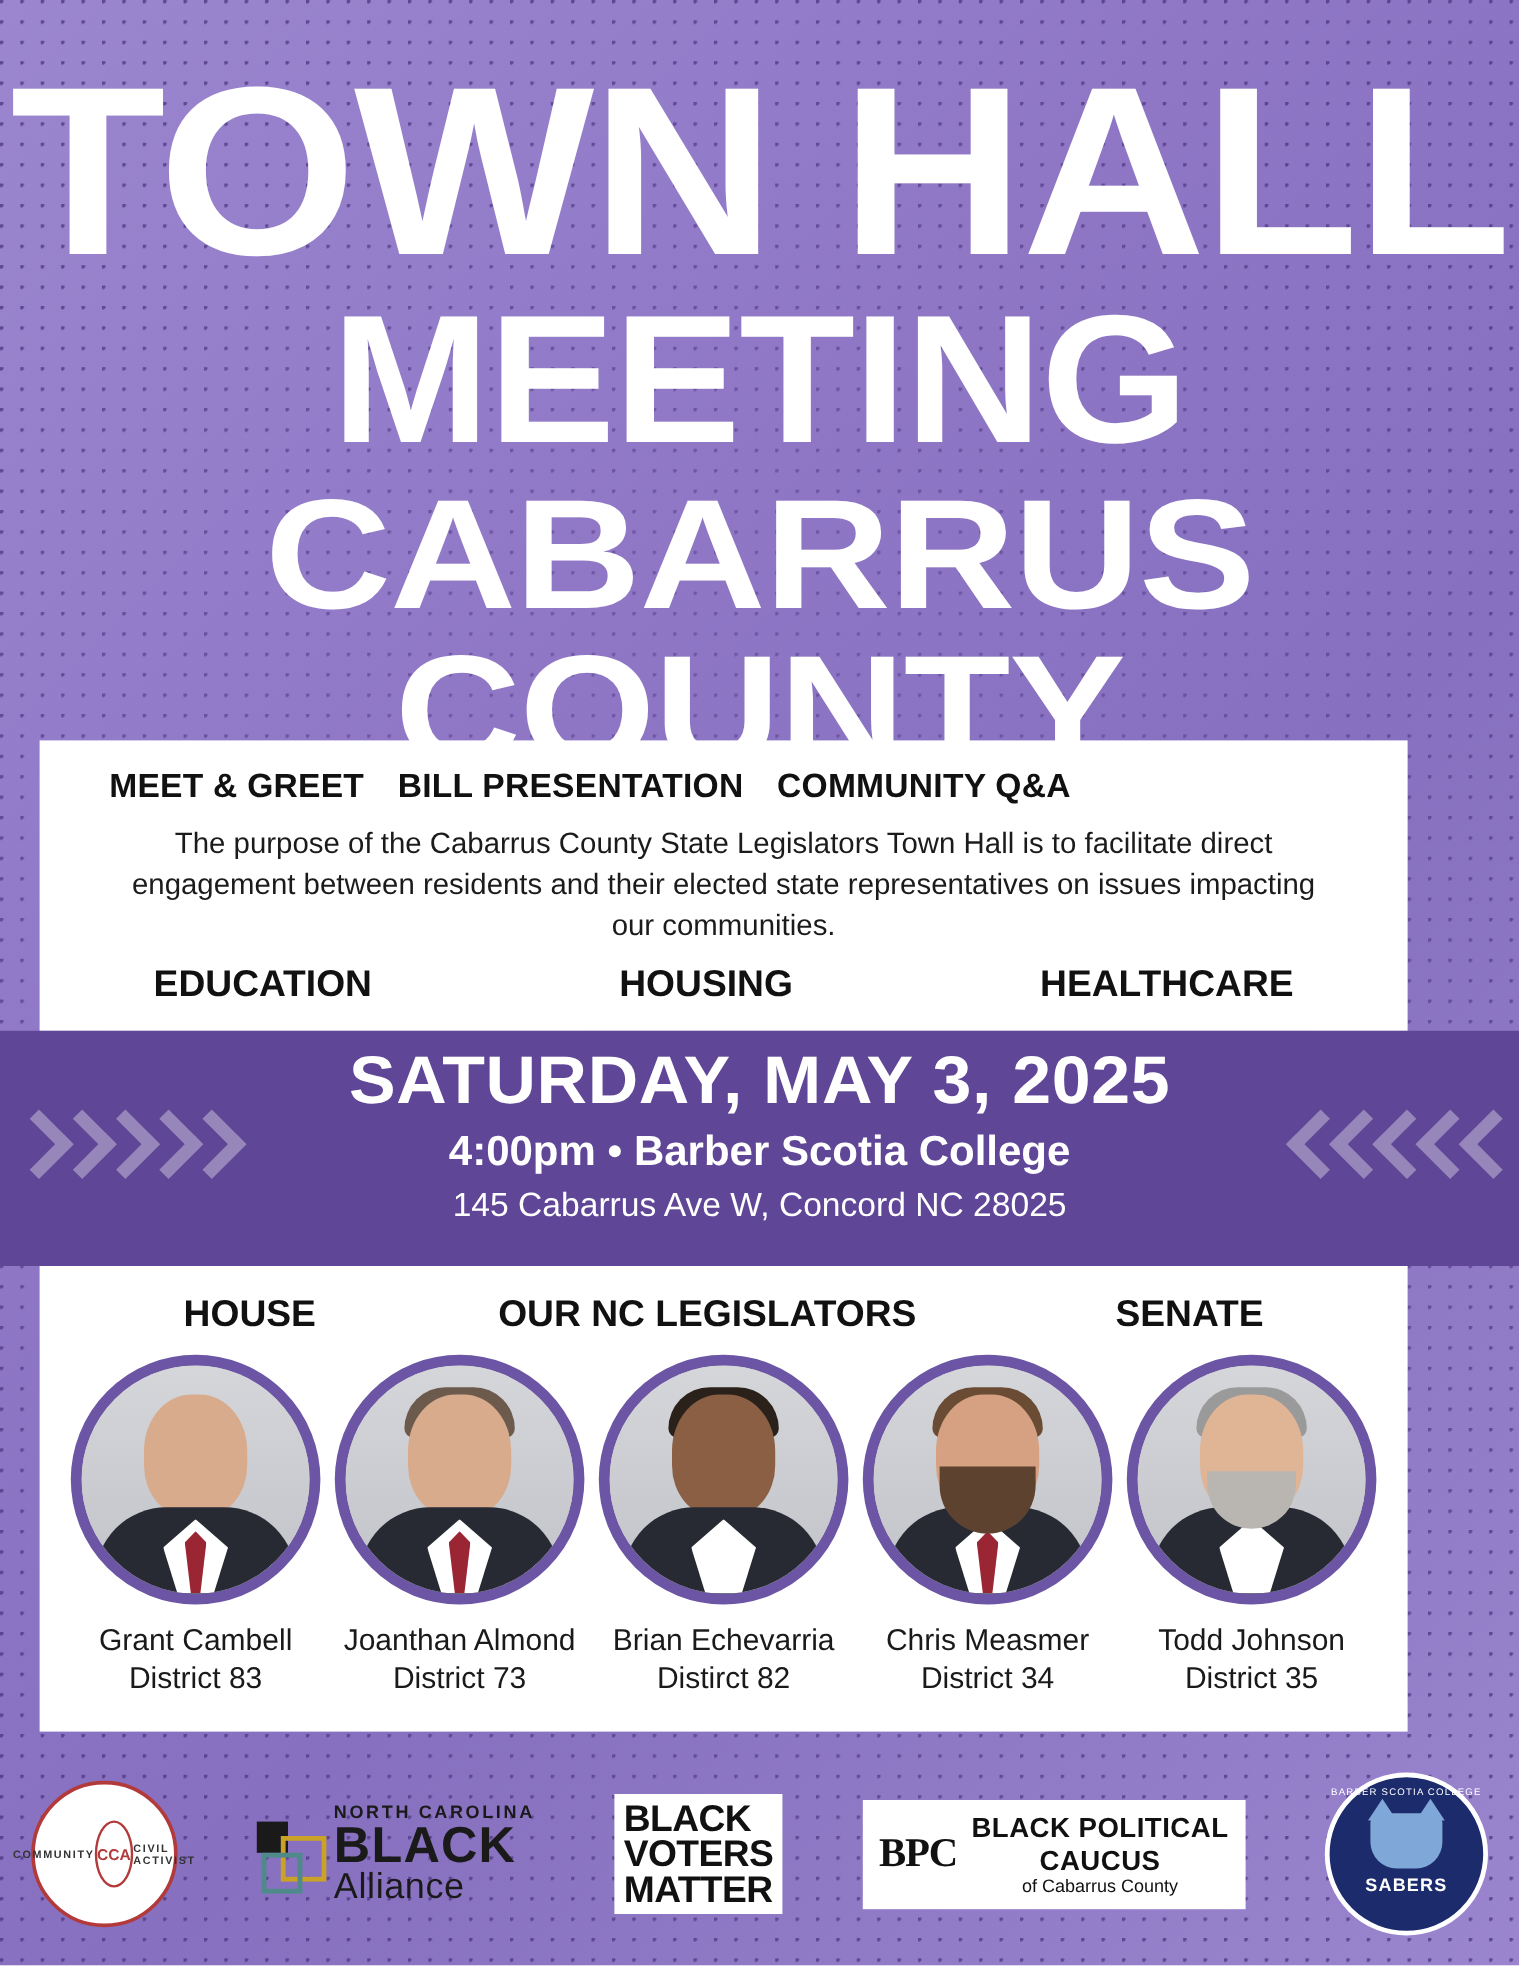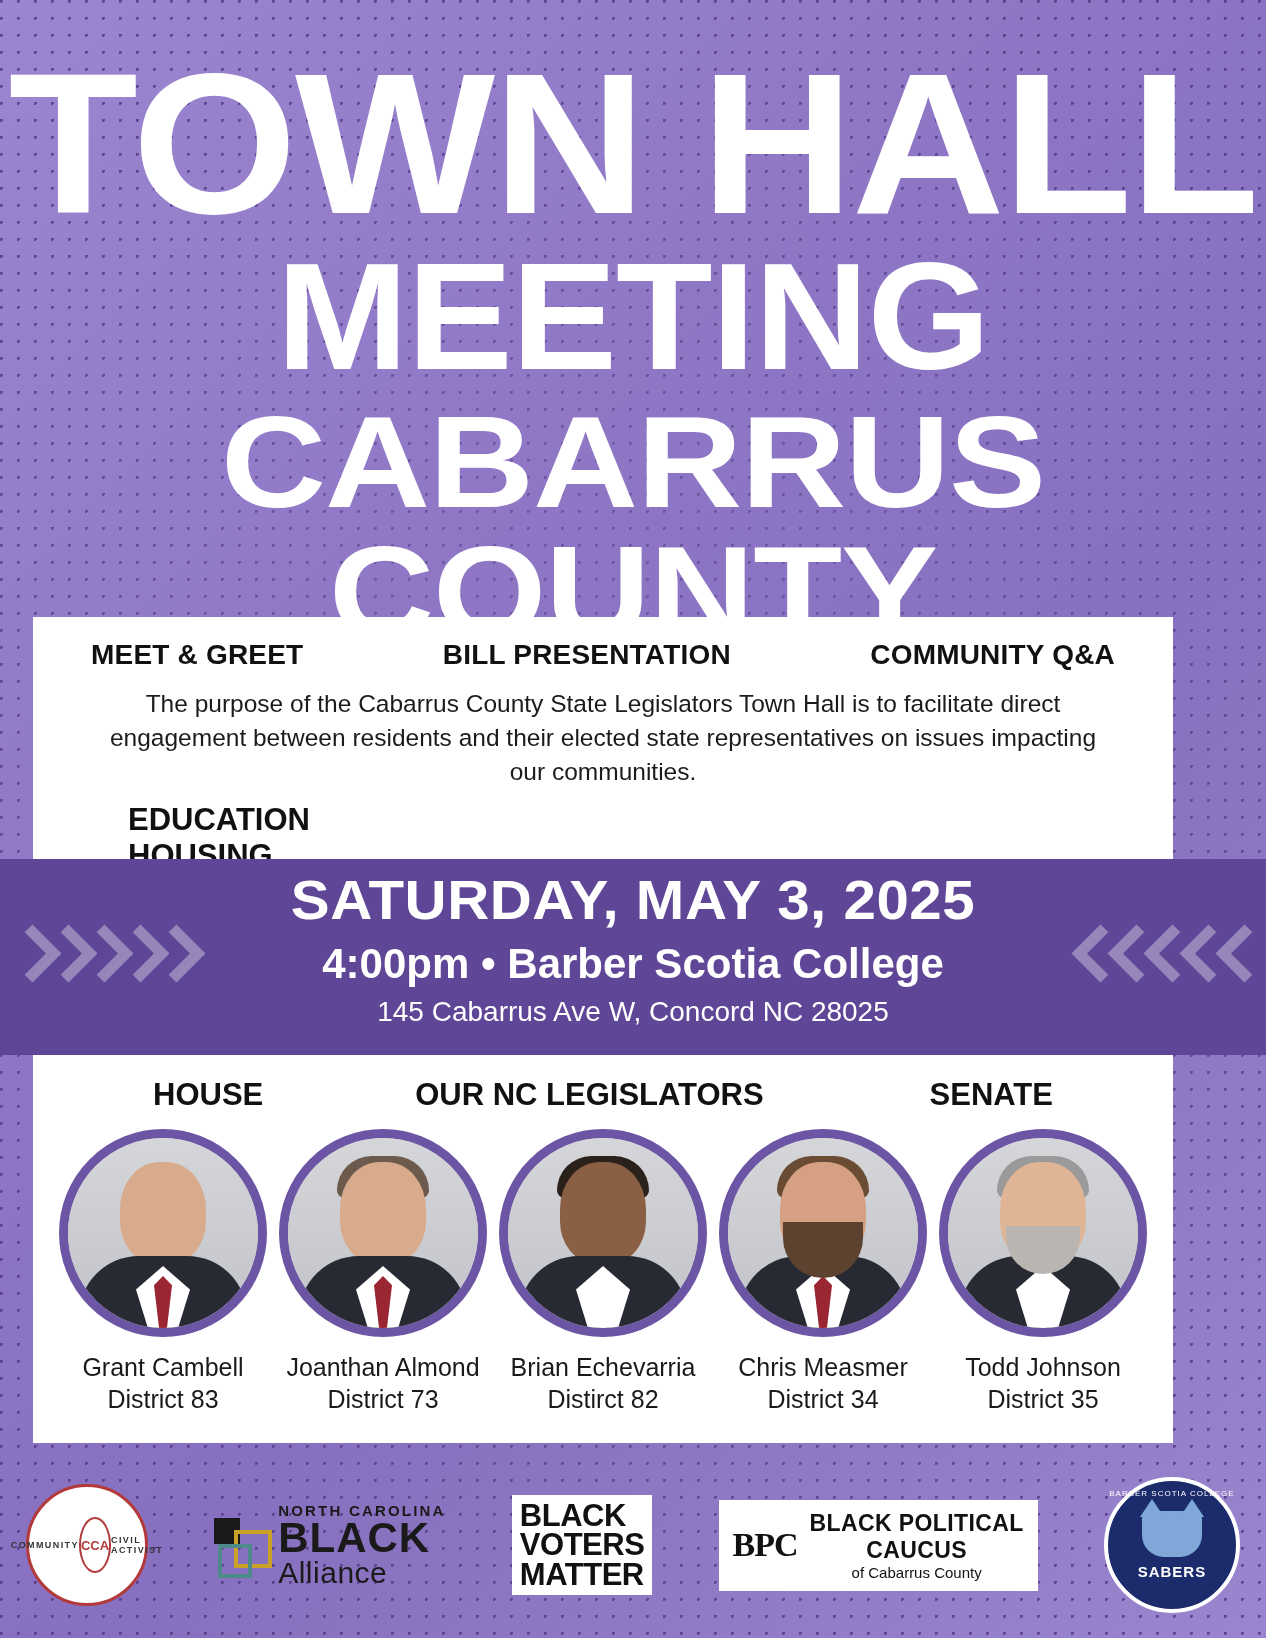--- a/index.html
+++ b/index.html
@@ -68,42 +68,42 @@
   .info-panel {
     position: absolute;
     top: 617px;
     left: 33px;
     width: 1140px;
     height: 242px;
     background: #ffffff;
   }
   .info-row-top {
     display: flex;
-    justify-content: space-between;
+    justify-content: flex-start;
     padding: 22px 58px 0 58px;
     font-weight: bold;
     font-size: 28px;
     color: #111111;
     letter-spacing: 0.2px;
+    gap: 28px;
   }
   .info-paragraph {
     margin: 16px 60px 0 60px;
     text-align: center;
     font-size: 24.5px;
     line-height: 1.38;
     color: #1b1b1b;
   }
   .info-row-bottom {
     display: flex;
     justify-content: space-between;
     padding: 14px 95px 0 95px;
     font-weight: bold;
     font-size: 31px;
     color: #111111;
-    flex-direction: column;
   }
 
   
   .date-band {
     position: absolute;
     top: 859px;
     left: 0;
     width: 1266px;
     height: 196px;
     background: #5f4696;
@@ -115,21 +115,21 @@
     padding-top: 8px;
   }
   .date-line1 {
     font-weight: bold;
     font-size: 56px;
     letter-spacing: 0.5px;
     transform: scaleX(1.04);
   }
   .date-line2 {
     font-weight: bold;
-    font-size: 42px;
+    font-size: 35px;
     margin-top: 8px;
   }
   .date-line3 {
     font-size: 28px;
     margin-top: 8px;
     font-weight: normal;
   }
   .chev-left, .chev-right {
     position: absolute;
     top: 50%;

